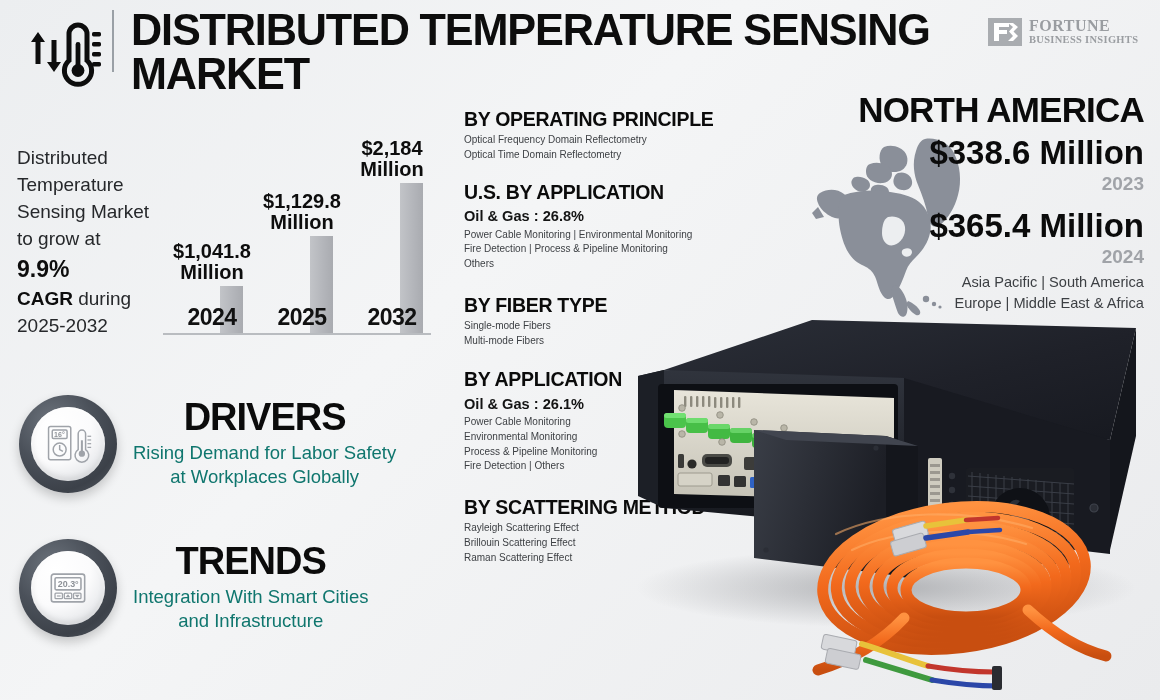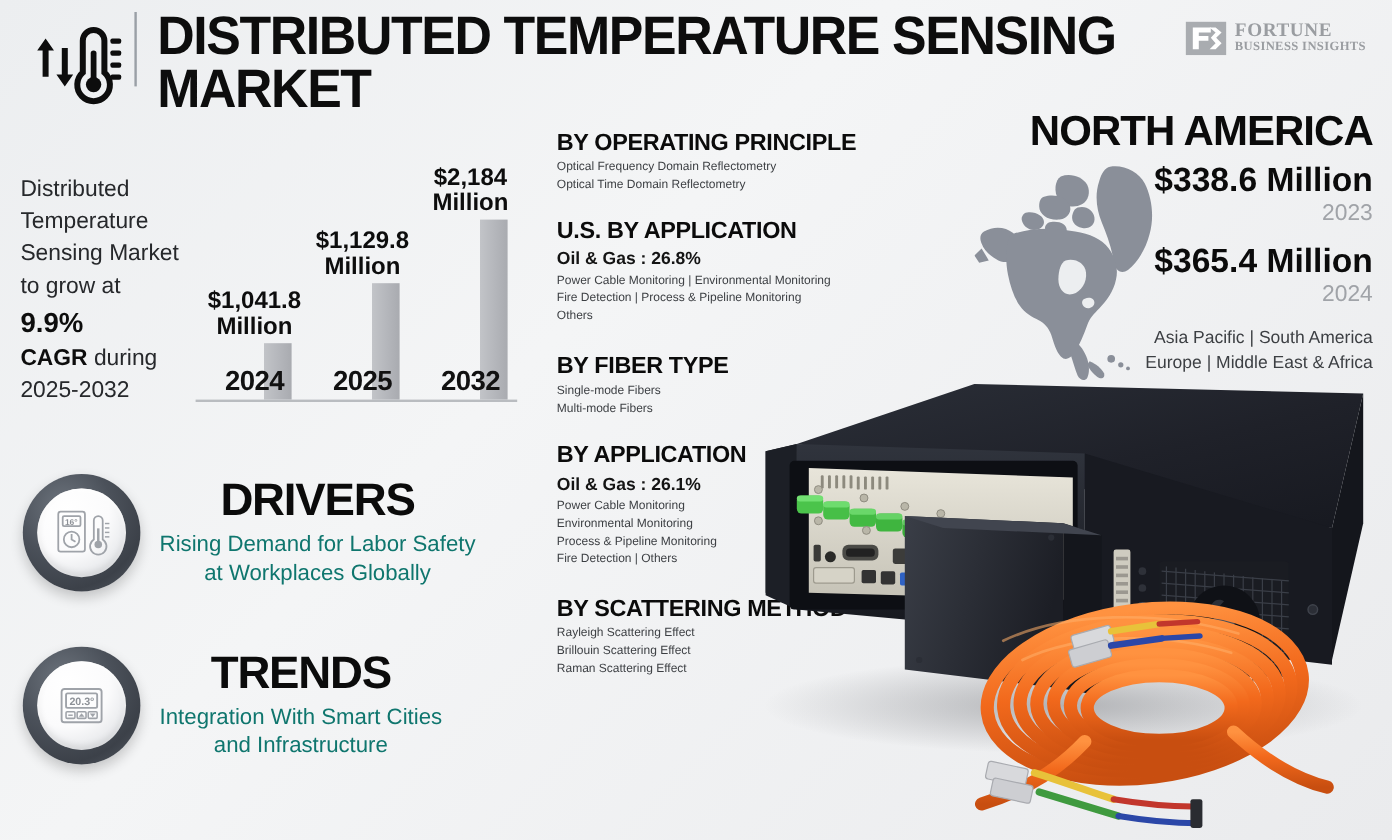--- a/index.html
+++ b/index.html
@@ -105,22 +105,22 @@
     font-size: 10px; color: #3c3f43; line-height: 1.47;
   }
 
   
   .na-title {
     position: absolute; right: 16px; top: 90px;
     font-size: 35px; font-weight: 700; letter-spacing: -0.8px; color: #0b0b0b;
   }
   .na-map { position: absolute; left: 812px; top: 133px; width: 178px; height: 185px; }
   .na-figs { position: absolute; right: 16px; top: 135px; text-align: right; }
-  .na-val { font-size: 28px; font-weight: 700; color: #0b0b0b; line-height: 1.08; }
-  .na-yr { font-size: 19px; font-weight: 400; color: #a0a3a8; line-height: 1.35; margin-bottom: 12px; }
+  .na-val { font-size: 33px; font-weight: 700; color: #0b0b0b; line-height: 1.08; }
+  .na-yr { font-size: 19px; font-weight: 700; color: #a0a3a8; line-height: 1.35; margin-bottom: 12px; }
   .na-regions {
     position: absolute; right: 16px; top: 272px; text-align: right;
     font-size: 14.6px; color: #3c3f43; line-height: 1.46;
   }
 
   
   .product { position: absolute; left: 636px; top: 318px; width: 524px; height: 382px; }
 </style>
 </head>
 <body>

